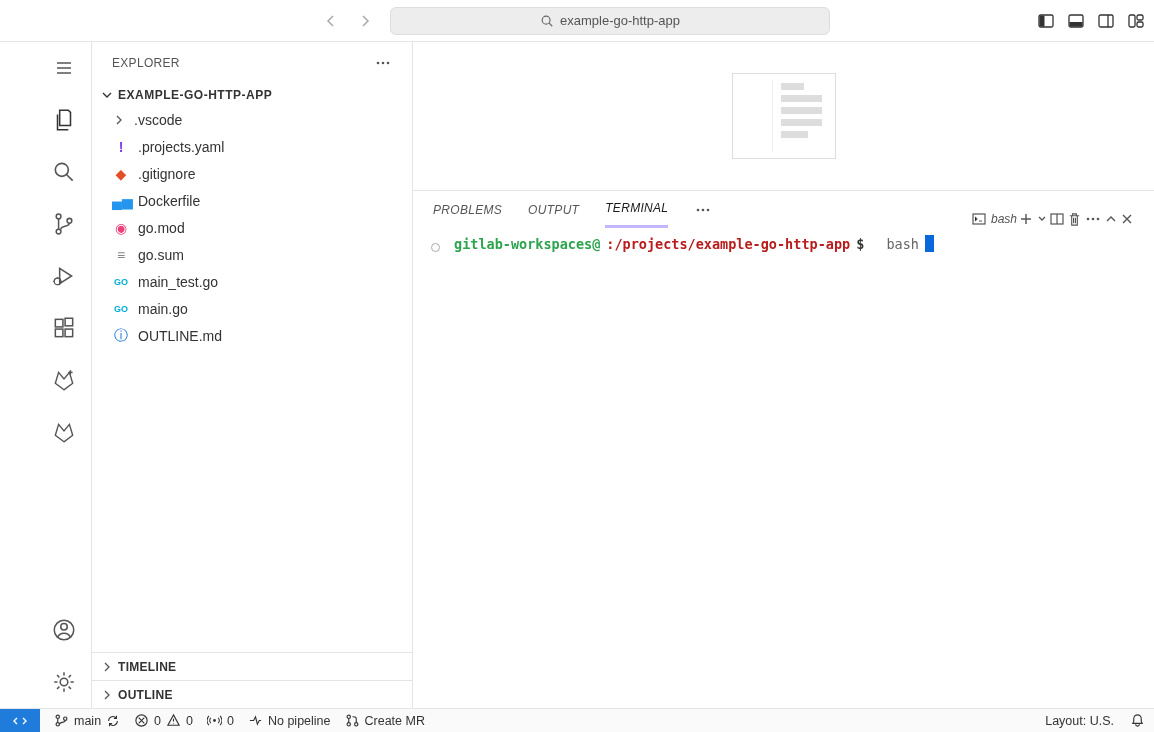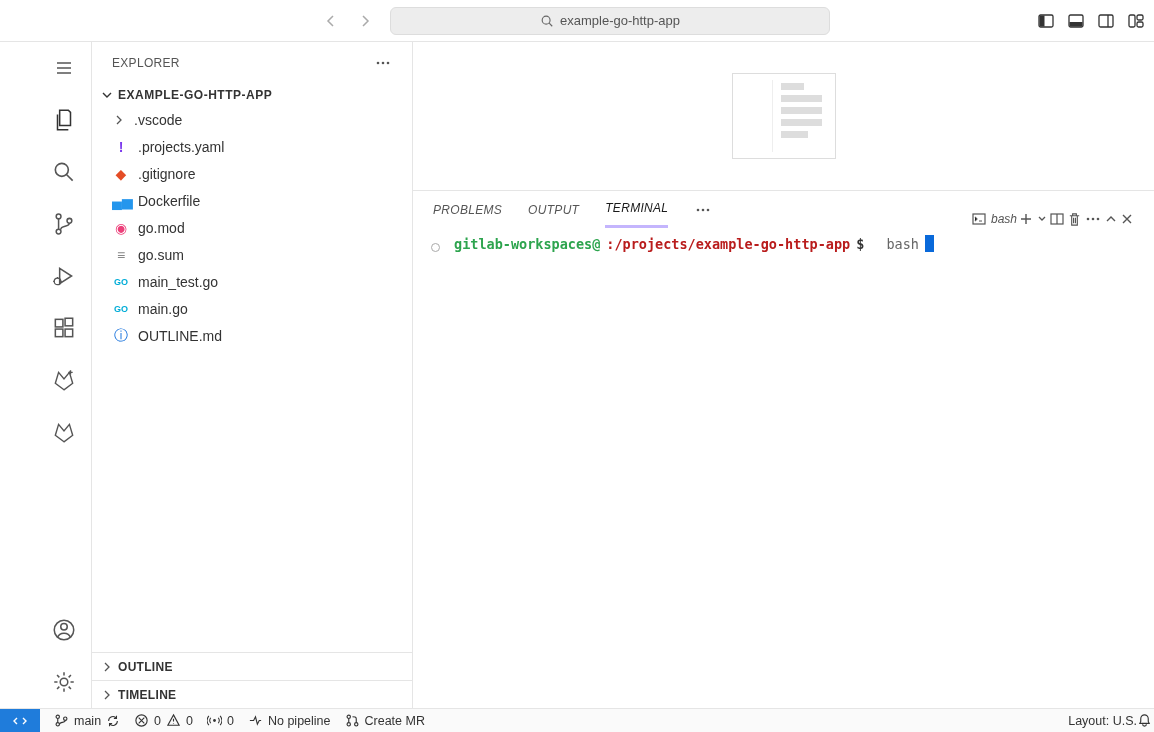--- a/index.html
+++ b/index.html
@@ -53,21 +53,21 @@
 .term-user { color: #2da44e; font-weight: 700; }
 .term-path { color: #b91c1c; font-weight: 700; }
 .term-dollar { color: #333; font-weight: 700; margin: 0 2px 0 0; }
 .term-cmd { color: #666; }
 .term-cursor { width: 9px; height: 17px; background: #0969da; display: inline-block; margin-left: 0; }
 
 
 .statusbar { height: 24px; background: #fafafa; border-top: 1px solid #e5e5e5; display: flex; align-items: center; font-size: 12.5px; color: #333; }
 .status-remote { width: 40px; height: 100%; background: #1f7cdb; color: #fff; display: flex; align-items: center; justify-content: center; cursor: pointer; }
 .status-item { display: flex; align-items: flex-end; gap: 5px; margin-left: 14px; cursor: pointer; }
-.statusbar .right { margin-left: auto; display: flex; align-items: center; padding-right: 2px; }
+.statusbar .right { margin-left: auto; display: flex; align-items: center; gap: 16px; padding-right: 9px; }
 
 svg { display: block; }
 </style>
 </head>
 <body>
 
 <div class="titlebar">
   <div class="titlebar-nav">
     <div class="nav-arrow">
       <svg width="16" height="16" viewBox="0 0 16 16">
@@ -240,27 +240,27 @@
       <div class="file-item">
         <span class="file-icon" style="color:#0969da">ⓘ</span>
         <span>OUTLINE.md</span>
       </div>
     </div>
     <div style="flex:1"></div>
     <div class="sidebar-section">
       <svg width="14" height="14" viewBox="0 0 14 14">
           <path d="M5 3l4 4-4 4" stroke="#555" stroke-width="1.3" fill="none"></path>
         </svg>
-      <span>OUTLINE</span>
+      <span>TIMELINE</span>
     </div>
     <div class="sidebar-section">
       <svg width="14" height="14" viewBox="0 0 14 14">
           <path d="M5 3l4 4-4 4" stroke="#555" stroke-width="1.3" fill="none"></path>
         </svg>
-      <span>TIMELINE</span>
+      <span>OUTLINE</span>
     </div>
   </div>
 
   <div class="editor">
     <div class="editor-placeholder">
       <div class="placeholder-box">
         <div class="placeholder-left"></div>
         <div class="placeholder-right">
           <div class="placeholder-line" style="width:50%"></div>
           <div class="placeholder-line" style="width:90%"></div>

